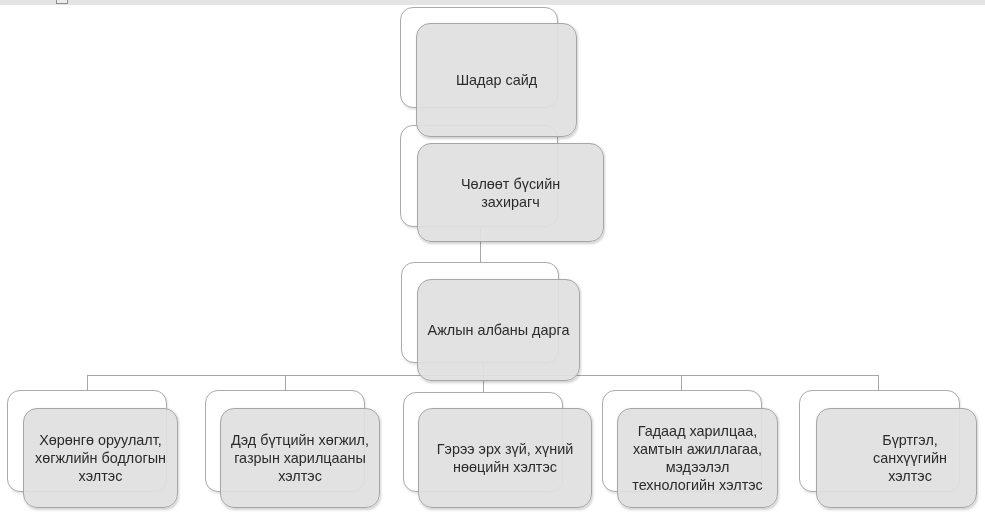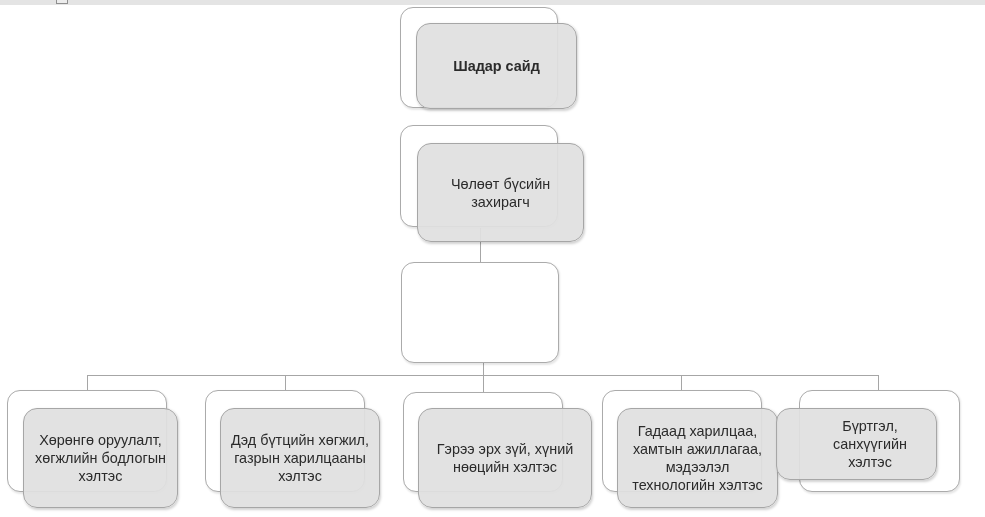--- a/index.html
+++ b/index.html
@@ -76,31 +76,34 @@
 
   <div class="line" style="left:87px;  top:375px; width:792px; height:1px;"></div>
   <div class="line" style="left:480px; top:228px; width:1px;  height:36px;"></div>
   <div class="line" style="left:483px; top:360px; width:1px;  height:33px;"></div>
   <div class="line" style="left:87px;  top:375px; width:1px;  height:16px;"></div>
   <div class="line" style="left:285px; top:375px; width:1px;  height:16px;"></div>
   <div class="line" style="left:681px; top:375px; width:1px;  height:16px;"></div>
   <div class="line" style="left:878px; top:375px; width:1px;  height:17px;"></div>
 
   <div class="back" style="left:400px; top:7px;  width:158px; height:101px;"></div>
-  <div class="front" style="left:416px; top:23px; width:161px; height:86px;font-weight:bold;">
+  <div class="front" style="left:416px; top:23px; width:161px; height:114px;">
     <span class="label">Шадар сайд</span>
   </div>
 
   <div class="back" style="left:400px; top:125px; width:158px; height:102px;"></div>
-  <div class="front" style="left:417px; top:143px; width:167px; height:99px;">
+  <div class="front" style="left:417px; top:143px; width:187px; height:99px;">
     <span class="label">Чөлөөт бүсийн
 захирагч</span>
   </div>
 
   <div class="back" style="left:401px; top:262px; width:158px; height:101px;"></div>
+  <div class="front" style="left:417px; top:279px; width:163px; height:102px;">
+    <span class="label">Ажлын албаны дарга</span>
+  </div>
 
   <div class="back" style="left:7px;  top:390px; width:160px; height:102px;"></div>
   <div class="front" style="left:23px; top:408px; width:155px; height:100px;">
     <span class="label">Хөрөнгө оруулалт,
 хөгжлийн бодлогын
 хэлтэс</span>
   </div>
 
   <div class="back" style="left:205px; top:390px; width:160px; height:102px;"></div>
   <div class="front" style="left:220px; top:408px; width:160px; height:100px;">
@@ -117,18 +120,18 @@
 
   <div class="back" style="left:602px; top:390px; width:160px; height:102px;"></div>
   <div class="front" style="left:617px; top:408px; width:161px; height:100px;">
     <span class="label">Гадаад харилцаа,
 хамтын ажиллагаа,
 мэдээлэл
 технологийн хэлтэс</span>
   </div>
 
   <div class="back" style="left:799px; top:390px; width:161px; height:102px;"></div>
-  <div class="front" style="left:776px; top:408px; width:161px; height:72px;padding-left:27px;">
+  <div class="front" style="left:816px; top:408px; width:161px; height:100px;padding-left:27px;">
     <span class="label">Бүртгэл, санхүүгийн
 хэлтэс</span>
   </div>
 
 </div>
 
 </body></html>

